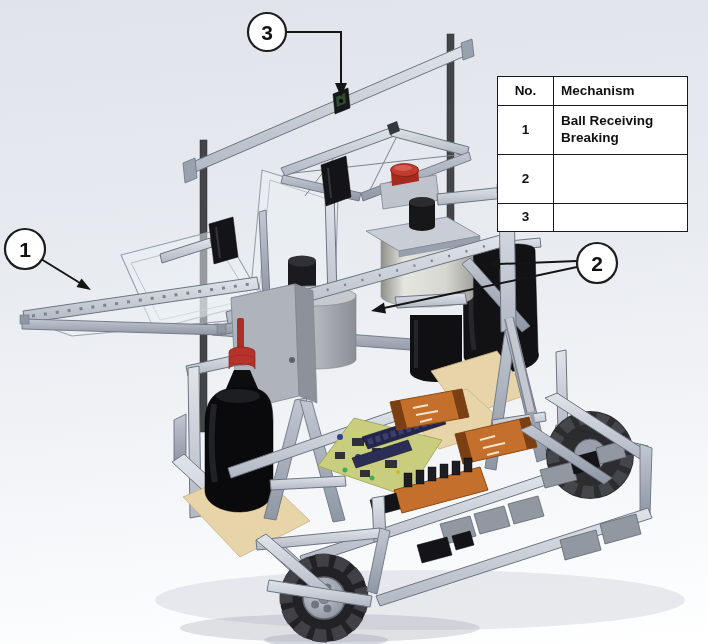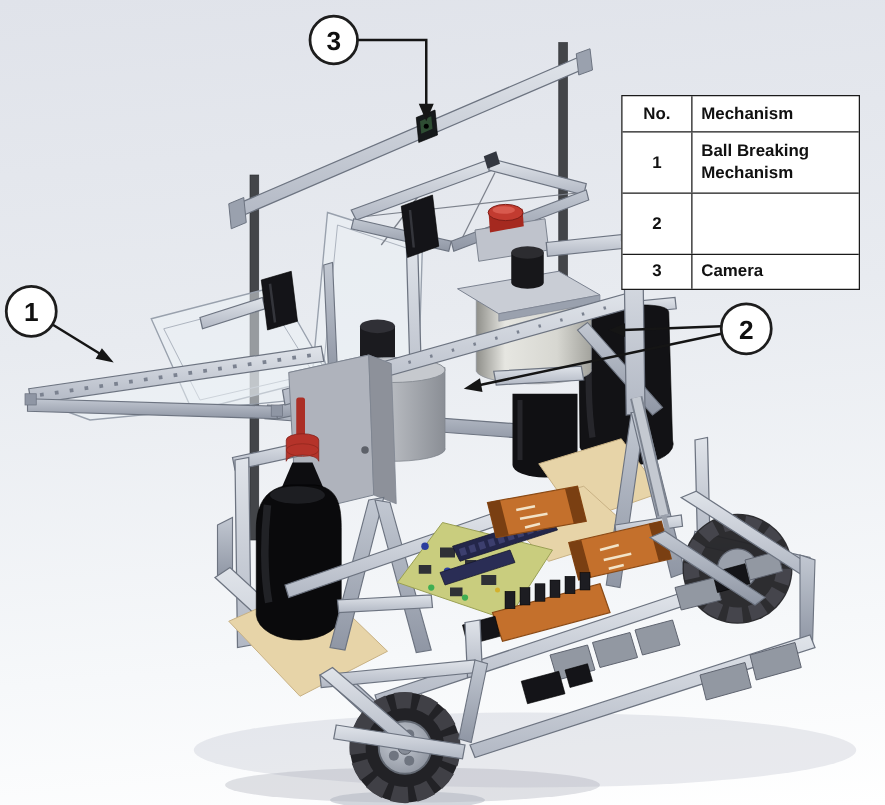--- a/index.html
+++ b/index.html
@@ -331,24 +331,23 @@
   </g>
 </svg>
 
   <div class="legend">
     <div class="lrow h">
       <div class="cell no">No.</div>
       <div class="cell mech">Mechanism</div>
     </div>
     <div class="lrow big">
       <div class="cell no">1</div>
-      <div class="cell mech">Ball Breaking Mechanism</div>
+      <div class="cell mech">Ball Receiving Breaking</div>
     </div>
     <div class="lrow big">
       <div class="cell no">2</div>
     </div>
     <div class="lrow small">
       <div class="cell no">3</div>
-      <div class="cell mech">Camera</div>
     </div>
   </div>
 
 </div>
 
 </body></html>

